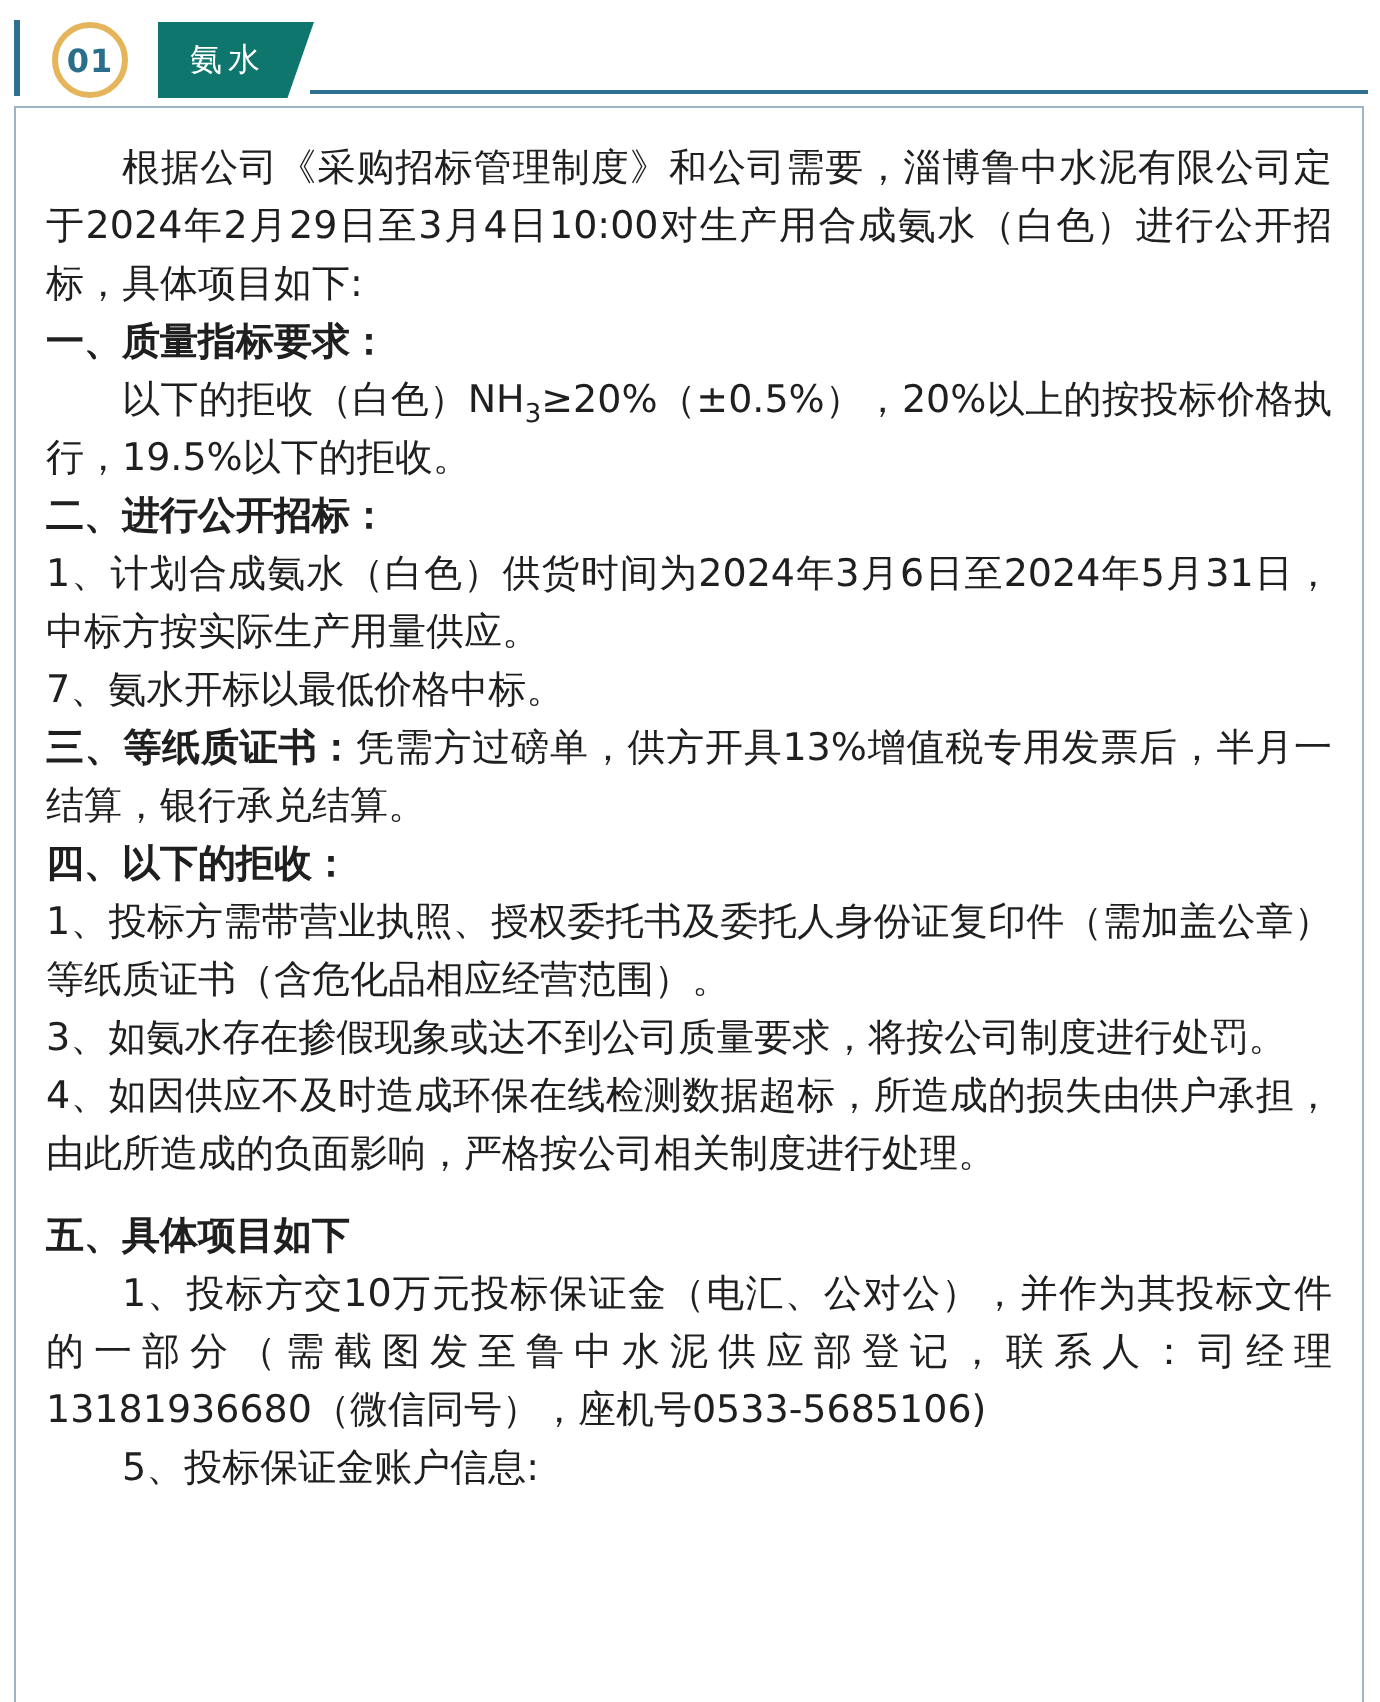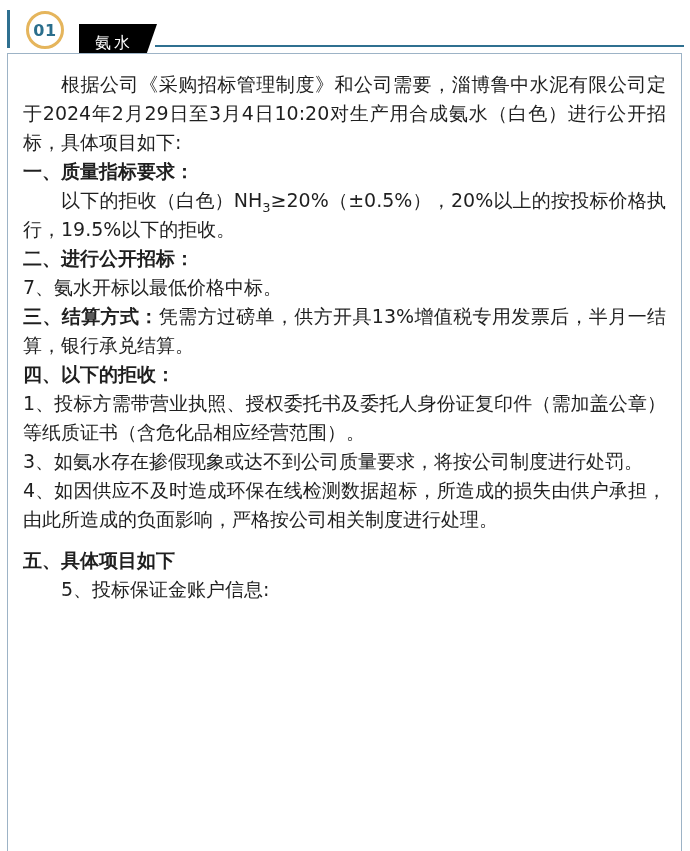--- a/index.html
+++ b/index.html
@@ -36,23 +36,23 @@
     background: #ffffff;
   }
   .number-badge span {
     color: #2a6e8c;
     font-weight: bold;
     font-size: 16px;
     letter-spacing: 0.5px;
   }
   .header-tab {
     position: absolute;
-    left: 79px; top: 24px;
+    left: 79px; top: 11px;
     width: 78px; height: 38px;
-    background: #000000;
+    background: #0f766e;
     clip-path: polygon(0 0, 100% 0, 83% 100%, 0 100%);
     display: flex;
     align-items: center;
   }
   .header-tab span {
     color: #ffffff;
     font-size: 16px;
     padding-left: 16px;
     letter-spacing: 3px;
   }
@@ -101,32 +101,34 @@
       <span>01</span>
     </div>
     <div class="header-tab">
       <span>氨水</span>
     </div>
     <div class="header-underline"></div>
   </div>
 
   <div class="content-box">
 
-    <p class="indent">根据公司《采购招标管理制度》和公司需要，淄博鲁中水泥有限公司定于2024年2月29日至3月4日10:20对生产用合成氨水（白色）进行公开招标，具体项目如下:</p>
+    <p class="indent">根据公司《采购招标管理制度》和公司需要，淄博鲁中水泥有限公司定于2024年2月29日至3月4日10:00对生产用合成氨水（白色）进行公开招标，具体项目如下:</p>
 
     <p class="heading">一、质量指标要求：</p>
     <p class="indent"><span>以下的拒收（白色）NH</span><sub class="chem">3</sub><span>≥20%（±0.5%），20%以上的按投标价格执行，19.5%以下的拒收。</span></p>
 
     <p class="heading">二、进行公开招标：</p>
+    <p>1、计划合成氨水（白色）供货时间为2024年3月6日至2024年5月31日，中标方按实际生产用量供应。</p>
     <p>7、氨水开标以最低价格中标。</p>
 
-    <p><span class="inline-heading">三、结算方式：</span><span>凭需方过磅单，供方开具13%增值税专用发票后，半月一结算，银行承兑结算。</span></p>
+    <p><span class="inline-heading">三、等纸质证书：</span><span>凭需方过磅单，供方开具13%增值税专用发票后，半月一结算，银行承兑结算。</span></p>
 
     <p class="heading">四、以下的拒收：</p>
     <p>1、投标方需带营业执照、授权委托书及委托人身份证复印件（需加盖公章）等纸质证书（含危化品相应经营范围）。</p>
     <p>3、如氨水存在掺假现象或达不到公司质量要求，将按公司制度进行处罚。</p>
     <p>4、如因供应不及时造成环保在线检测数据超标，所造成的损失由供户承担，由此所造成的负面影响，严格按公司相关制度进行处理。</p>
 
     <p class="heading section5-gap">五、具体项目如下</p>
+    <p class="indent">1、投标方交10万元投标保证金（电汇、公对公），并作为其投标文件的一部分（需截图发至鲁中水泥供应部登记，联系人：司经理13181936680（微信同号），座机号0533-5685106)</p>
     <p class="indent">5、投标保证金账户信息:</p>
 
   </div>
 </div>
 
 </body></html>

